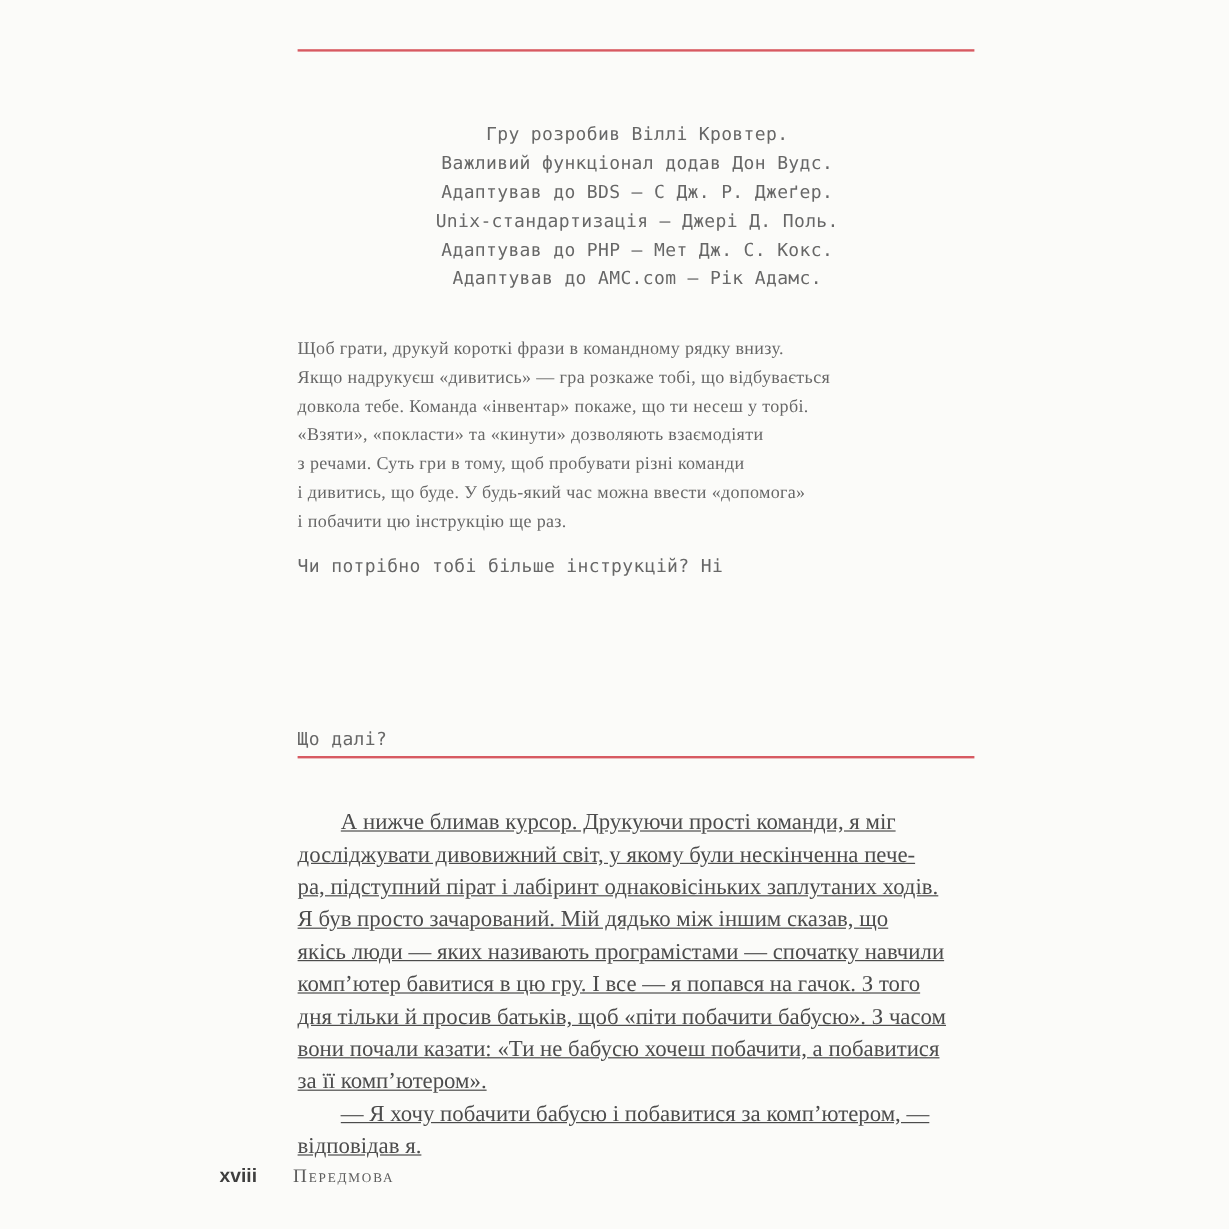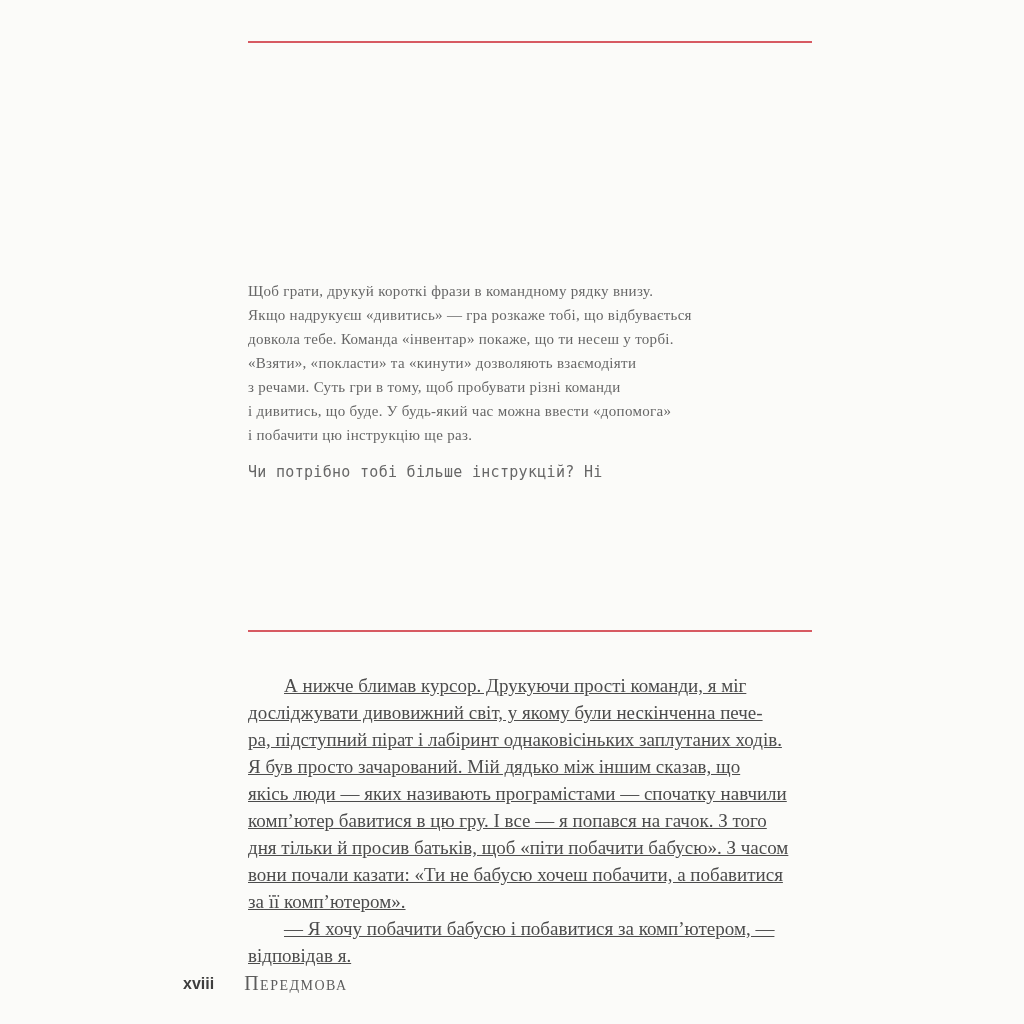--- a/index.html
+++ b/index.html
@@ -75,45 +75,52 @@
   .footer .page-num {
     font-family: "Liberation Sans", "DejaVu Sans", sans-serif;
     font-weight: bold;
     font-size: 16px;
     color: #3e3e3e;
   }
   .footer .chapter {
     margin-left: 30px;
     font-family: "Liberation Serif", "DejaVu Serif", serif;
     font-variant: small-caps;
-    font-size: 20px;
+    font-size: 16px;
     letter-spacing: 1.5px;
     color: #5c5c5c;
   }
 </style>
 </head>
 <body>
 
 <div class="page">
 
   <div class="rule rule-top"></div>
 
 
+  <div class="mono centered terminal-credits">Гру розробив Віллі Кровтер.
+Важливий функціонал додав Дон Вудс.
+Адаптував до BDS — C Дж. Р. Джеґер.
+Unix-стандартизація — Джері Д. Поль.
+Адаптував до PHP — Мет Дж. С. Кокс.
+Адаптував до AMC.com — Рік Адамс.</div>
 
   <div class="mono terminal-instructions">Щоб грати, друкуй короткі фрази в командному рядку внизу.
 Якщо надрукуєш «дивитись» — гра розкаже тобі, що відбувається
 довкола тебе. Команда «інвентар» покаже, що ти несеш у торбі.
 «Взяти», «покласти» та «кинути» дозволяють взаємодіяти
 з речами. Суть гри в тому, щоб пробувати різні команди
 і дивитись, що буде. У будь-який час можна ввести «допомога»
 і побачити цю інструкцію ще раз.</div>
 
   <div class="mono terminal-question">Чи потрібно тобі більше інструкцій? Ні</div>
 
 
+  <div class="mono terminal-prompt">Що далі?</div>
 
   <div class="rule rule-bottom"></div>
 
   <div class="serif body-para-1">А нижче блимав курсор. Друкуючи прості команди, я міг
 досліджувати дивовижний світ, у якому були нескінченна пече-
 ра, підступний пірат і лабіринт однаковісіньких заплутаних ходів.
 Я був просто зачарований. Мій дядько між іншим сказав, що
 якісь люди — яких називають програмістами — спочатку навчили
 комп’ютер бавитися в цю гру. І все — я попався на гачок. З того
 дня тільки й просив батьків, щоб «піти побачити бабусю». З часом

